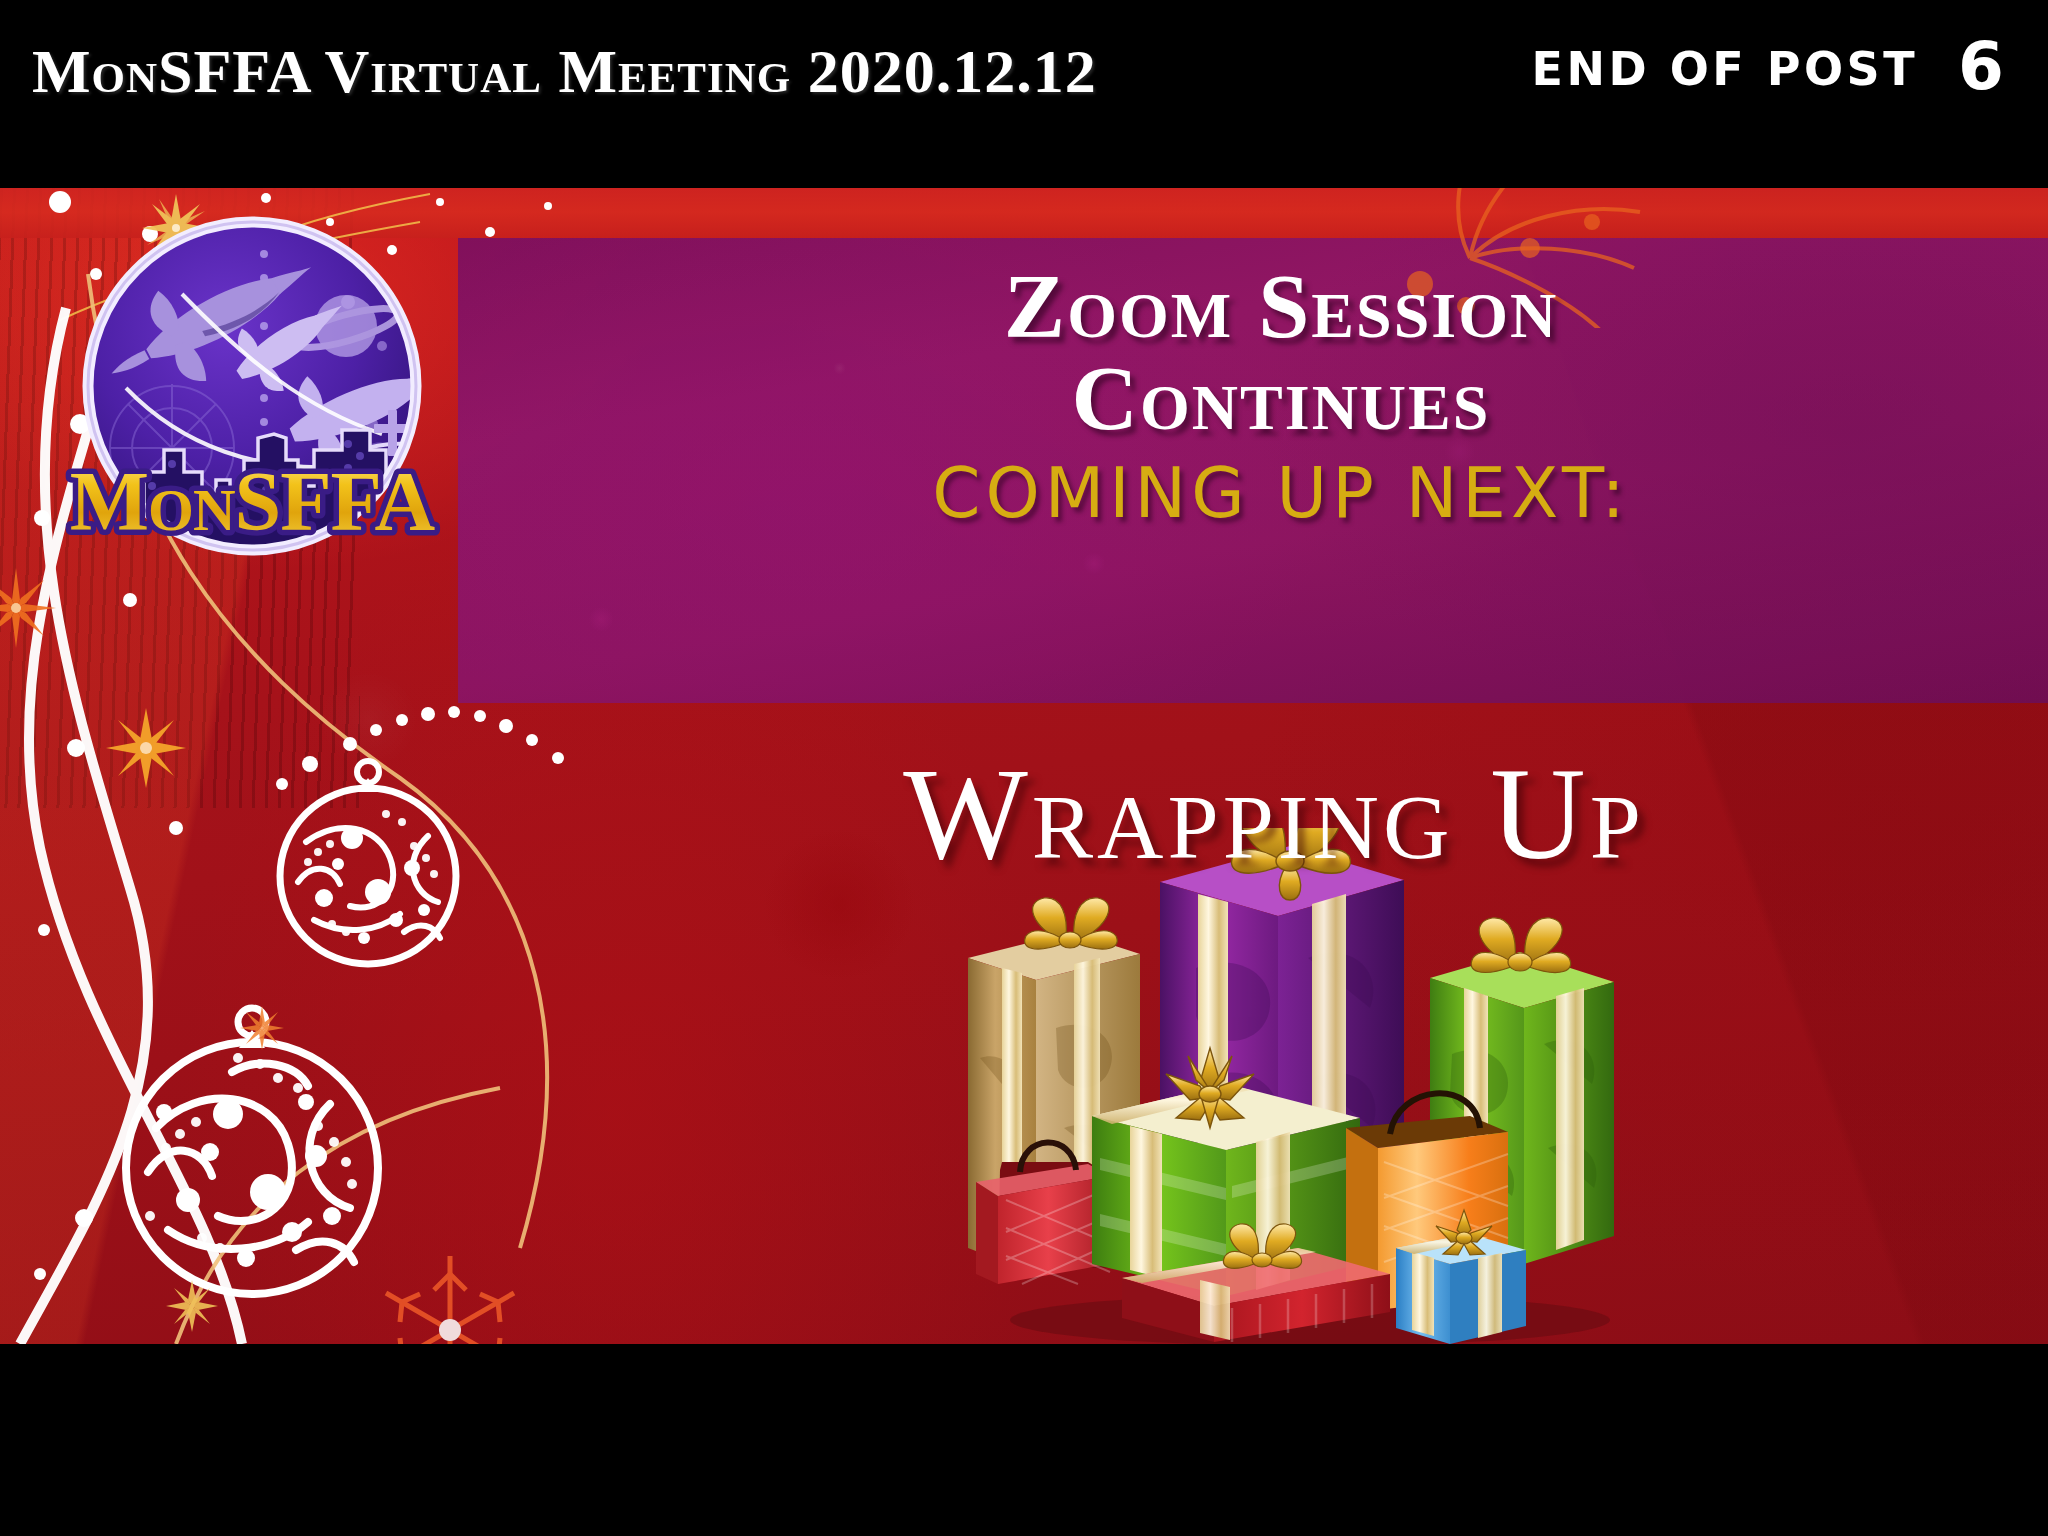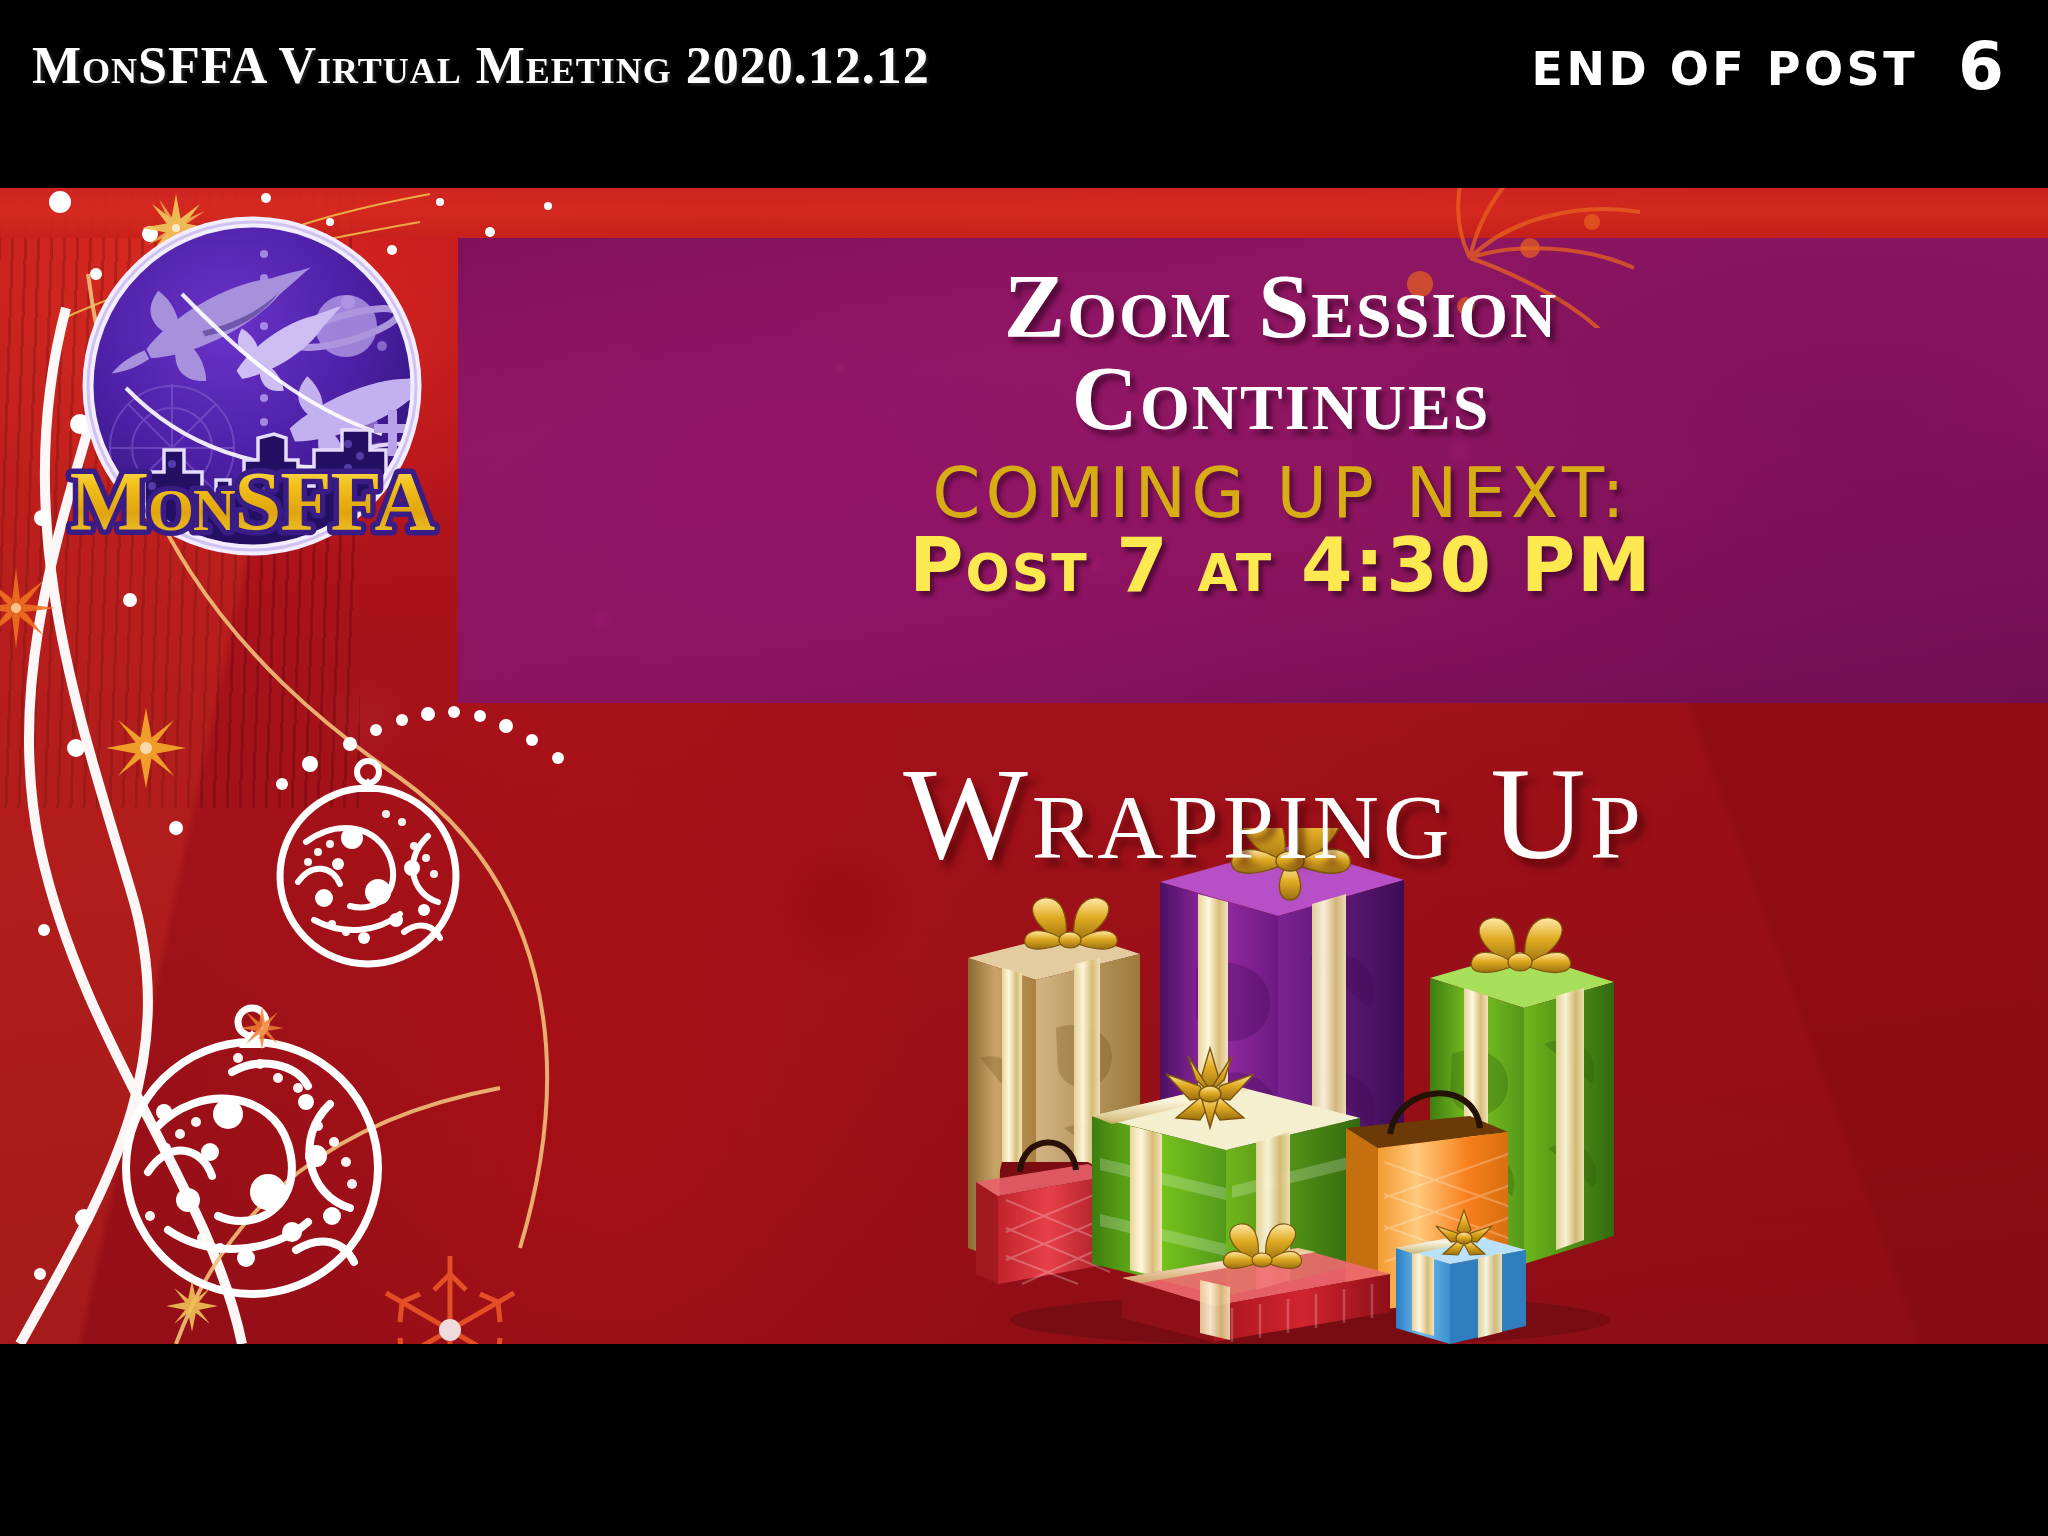--- a/index.html
+++ b/index.html
@@ -15,21 +15,21 @@
 
   
   .topbar {
     position:absolute; left:0; top:0; width:2048px; height:188px;
     background:#000; z-index:60;
   }
   .topbar-title {
     position:absolute; left:32px; top:40px;
     font-family:"Liberation Serif", serif;
     font-weight:bold; color:#fff;
-    font-size:52px; line-height:1;
+    font-size:62px; line-height:1;
     font-variant:small-caps;
     letter-spacing:1px;
     white-space:nowrap;
     text-shadow:2px 2px 3px rgba(255,255,255,.15);
   }
   .topbar-right {
     position:absolute; right:44px; top:40px;
     display:flex; align-items:flex-end; gap:40px;
     white-space:nowrap;
   }
@@ -249,21 +249,20 @@
         <circle cx="1530" cy="60" r="10"></circle>
           <circle cx="1592" cy="34" r="8"></circle>
       </g>
     </svg>
 
     <div class="purple-panel"></div>
     <div class="panel-text">
       <div class="zoom-l1">Zoom Session</div>
       <div class="zoom-l2">Continues</div>
       <div class="coming-up">Coming Up Next:</div>
-      <div class="post-line">Post 7 at 4:30 PM</div>
     </div>
 
     <div class="wrapping">Wrapping Up</div>
 
     <svg class="deco-left" viewBox="0 0 620 1156" preserveAspectRatio="none">
       <defs>
         <pattern id="swirlpat" width="1" height="1"></pattern>
       </defs>
 
       <g fill="none" stroke="#ffffff" stroke-width="10" opacity=".97">

